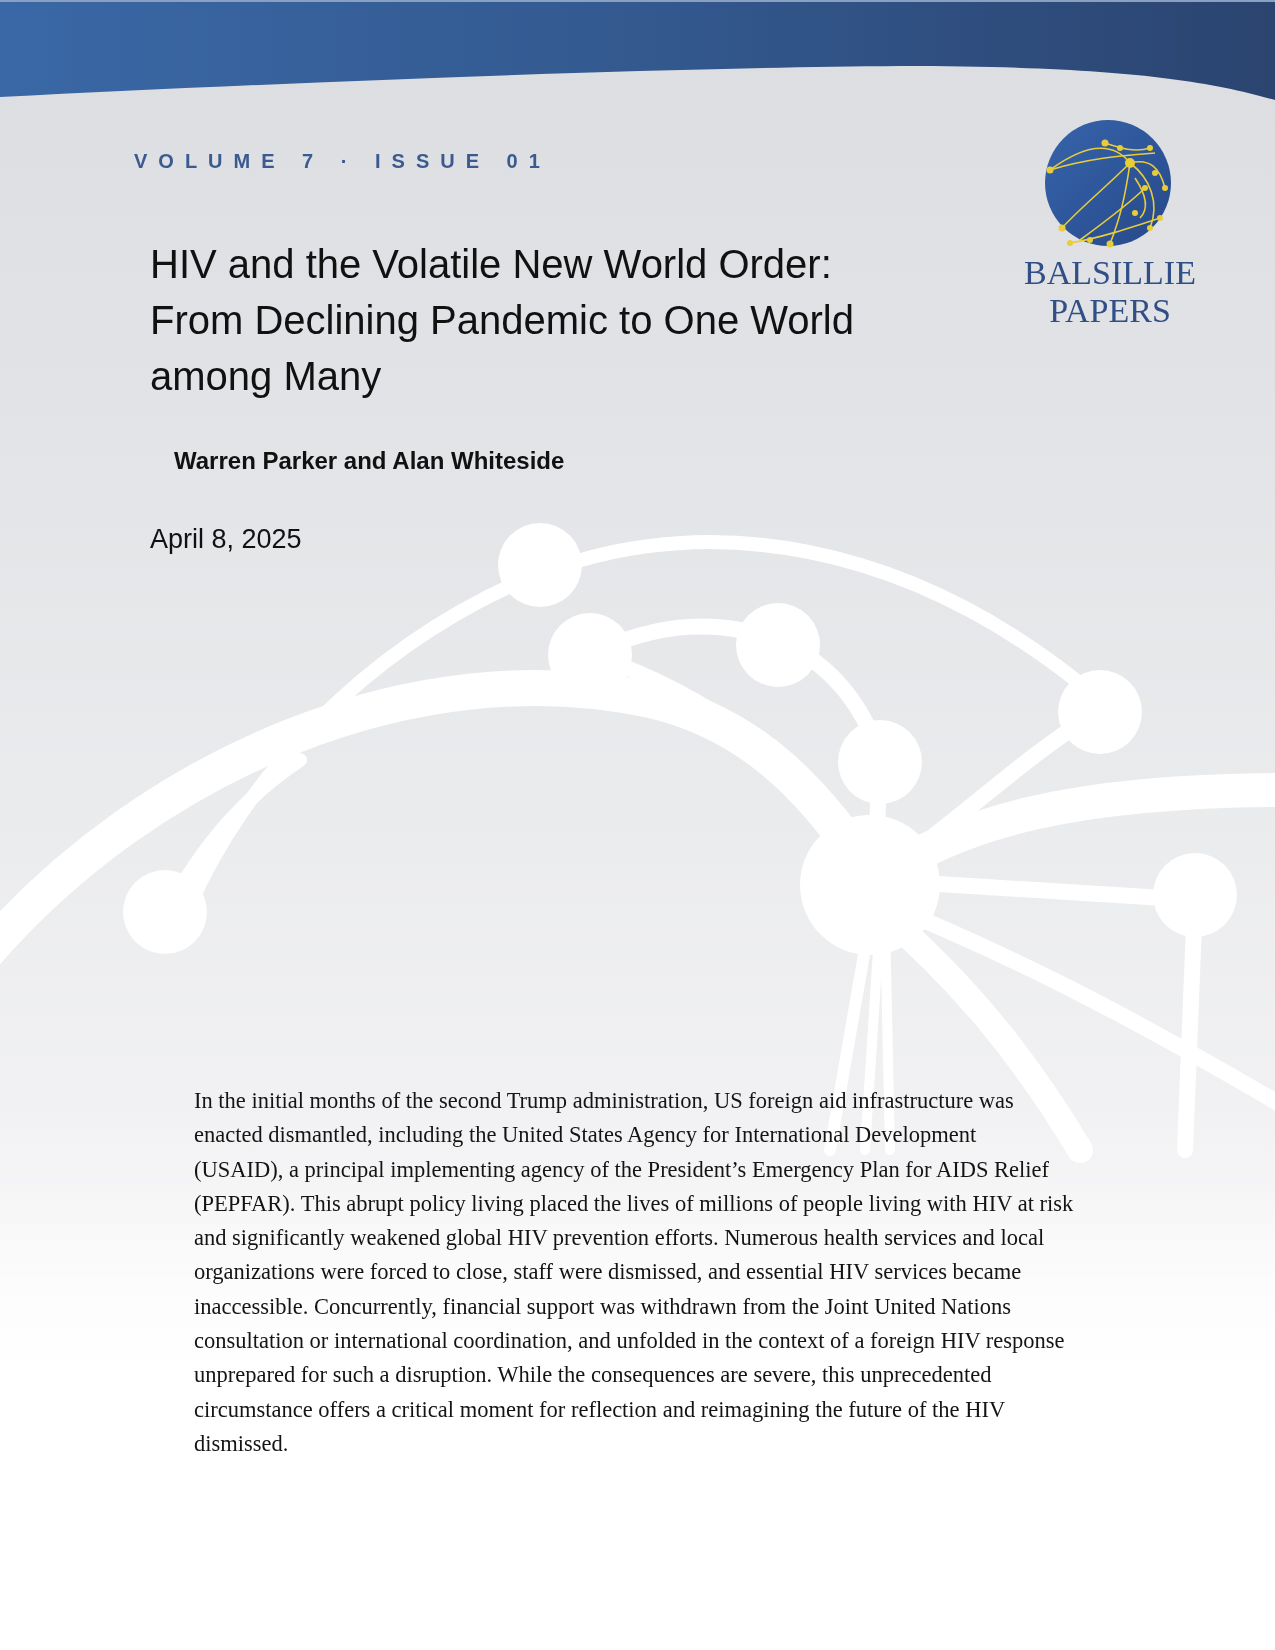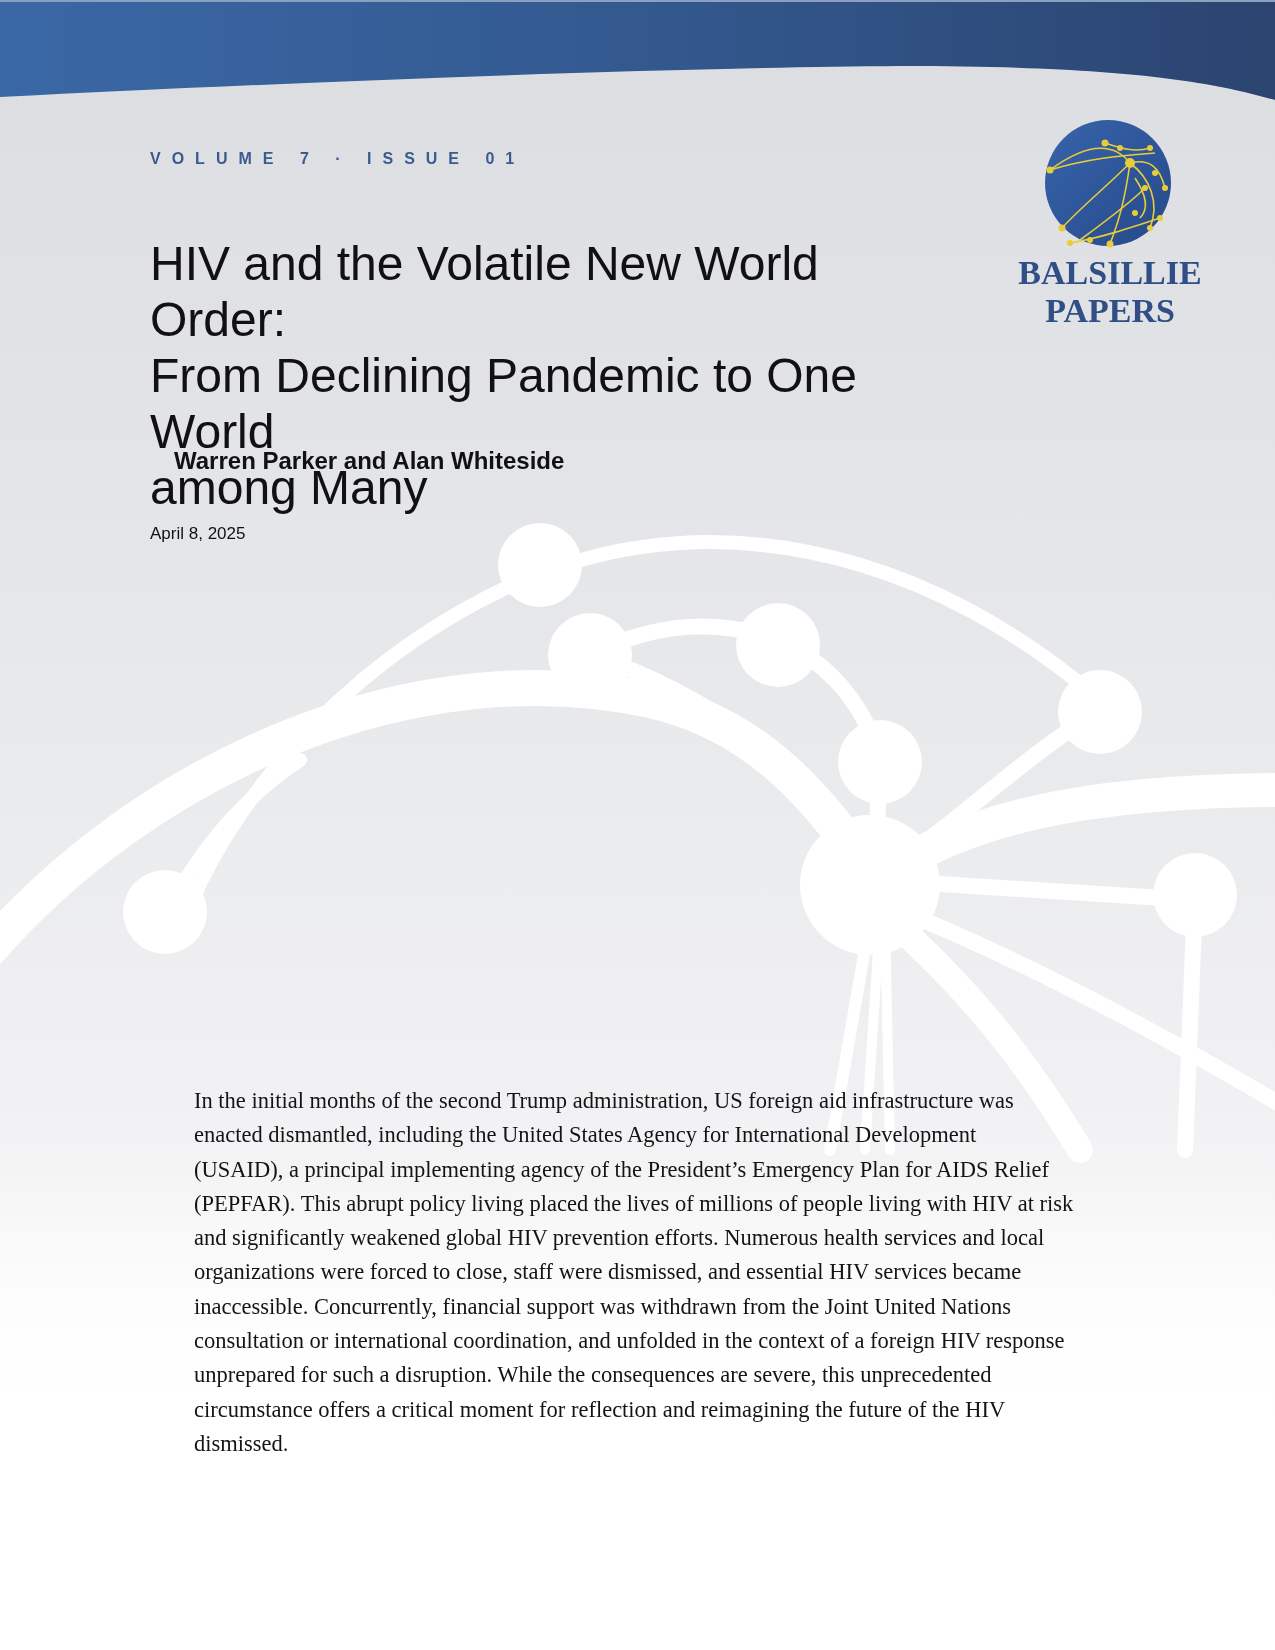--- a/index.html
+++ b/index.html
@@ -3,26 +3,26 @@
 <meta charset="utf-8">
 <style>
   html, body { margin:0; padding:0; }
   body { width:1275px; height:1650px; position:relative; overflow:hidden;
          background: linear-gradient(to bottom, #dcdde0 0px, #e2e3e6 400px, #eaebed 800px, #f1f1f3 1100px, #ffffff 1420px, #ffffff 1650px);
          font-family: "Liberation Sans", sans-serif; }
   .band { position:absolute; left:0; top:0; width:1275px; height:120px; }
   .network { position:absolute; left:0; top:520px; width:1275px; height:900px; pointer-events:none; }
   .fade { position:absolute; left:0; top:1180px; width:1275px; height:300px;
           background: linear-gradient(to bottom, rgba(255,255,255,0) 0%, rgba(255,255,255,0.9) 70%, #fff 100%); }
-  .volume { position:absolute; left:150px; top:150px; font-size:16px; font-weight:bold; color:#3a5a90; letter-spacing:11px; }
-  .title { position:absolute; left:150px; top:236px; width:780px; font-size:48px; line-height:56px; color:#111; font-weight:normal; margin:0; }
+  .volume { position:absolute; left:134px; top:150px; font-size:20px; font-weight:bold; color:#3a5a90; letter-spacing:11px; }
+  .title { position:absolute; left:150px; top:236px; width:780px; font-size:40px; line-height:56px; color:#111; font-weight:normal; margin:0; }
   .authors { position:absolute; left:150px; top:447px; font-size:24px; font-weight:bold; color:#111;margin-left:24px; }
-  .date { position:absolute; left:150px; top:524px; font-size:17px; color:#111; }
+  .date { position:absolute; left:150px; top:524px; font-size:27px; color:#111; }
   .logo { position:absolute; left:1010px; top:118px; width:200px; }
-  .logo-text { position:absolute; left:995px; top:254px; width:230px; text-align:center; font-family:"Liberation Serif", serif; color:#2f4f86; font-size:34px; line-height:38px;font-weight:bold; }
+  .logo-text { position:absolute; left:995px; top:254px; width:230px; text-align:center; font-family:"Liberation Serif", serif; color:#2f4f86; font-size:34px; line-height:38px; }
   .abstract { position:absolute; left:150px; top:1084px; width:990px; font-family:"Liberation Serif", serif; font-size:22.5px; line-height:34.3px; color:#141414; margin:0; }
   .abstract span { display:block; white-space:nowrap;margin-left:44px; }
 </style>
 </head>
 <body>
 
 <svg class="band" viewBox="0 0 1275 120" preserveAspectRatio="none">
   <defs>
     <linearGradient id="bandGrad" x1="0" y1="0" x2="1" y2="0">
       <stop offset="0" stop-color="#3a68a6"></stop>

